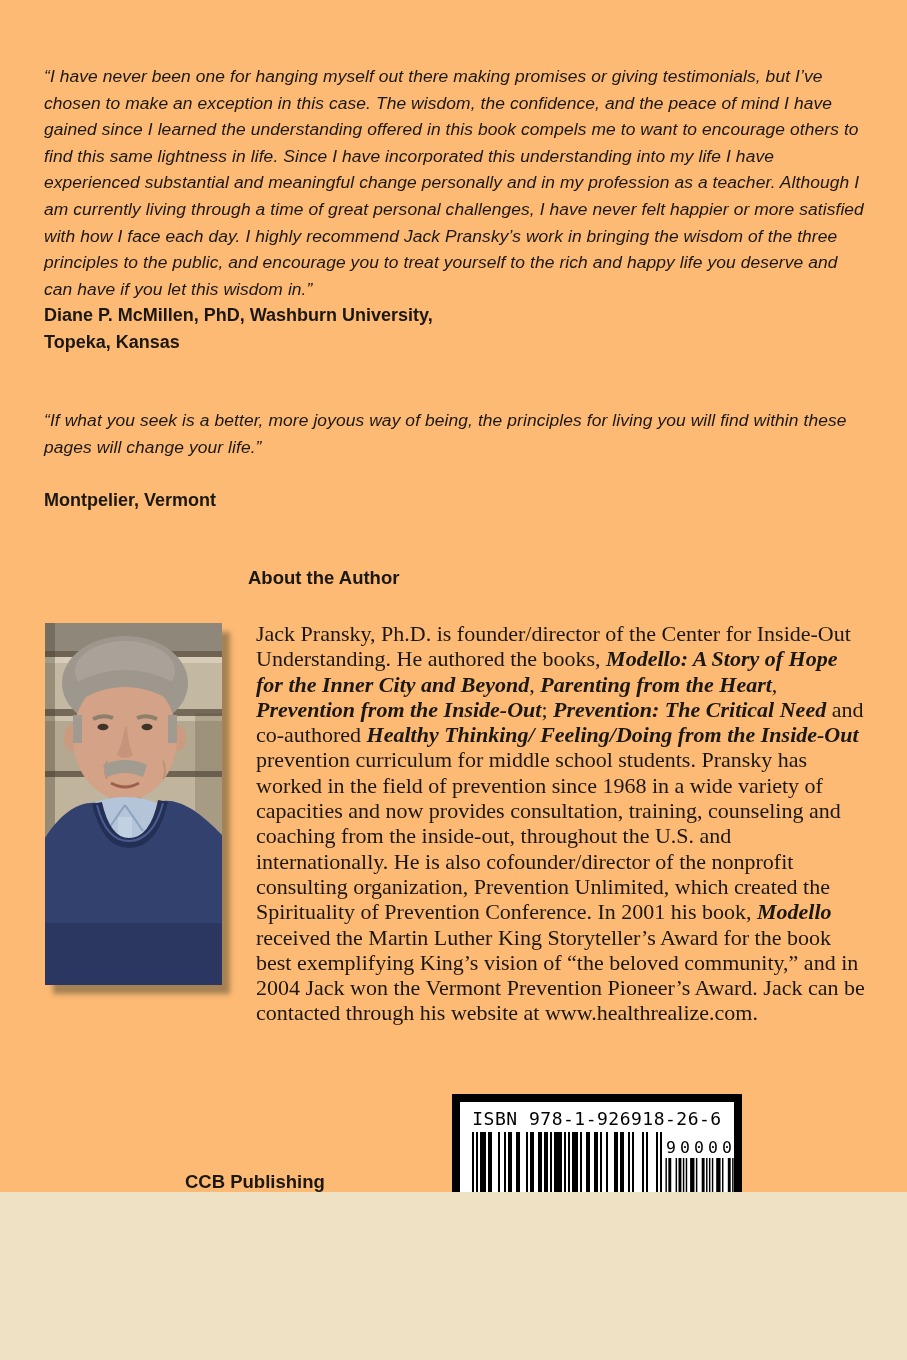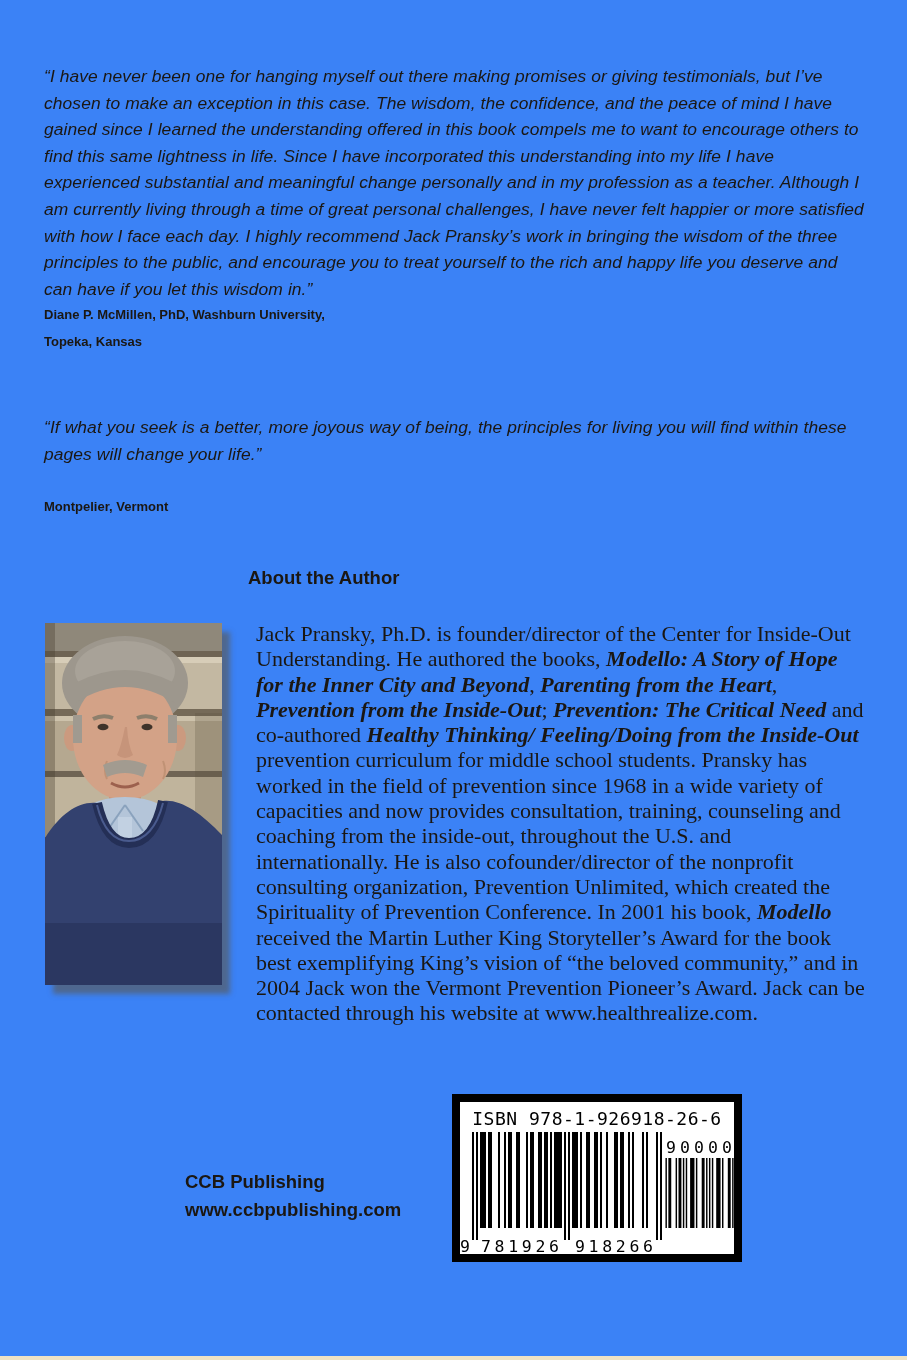--- a/index.html
+++ b/index.html
@@ -1,38 +1,38 @@
 <!DOCTYPE html>
 <html><head>
 <meta charset="utf-8">
 <style>
   html, body { margin: 0; padding: 0; background: #efe2c4; }
   .page {
     position: relative;
     width: 907px;
-    height: 1356px;
-    background: #3b82f6;
+    height: 1192px;
+    background: #fdba74;
     overflow: hidden;
     font-family: "Liberation Sans", sans-serif;
     color: #1b1712;
   }
   .testimonial { position: absolute; left: 44px; width: 824px; }
   .t1 { top: 63px; }
-  .t2 { top: 407px; margin-top: 7px; }
+  .t2 { top: 407px; }
   .quote {
     margin: 0;
     font-style: italic;
     font-size: 17.4px;
     line-height: 26.6px;
     letter-spacing: 0.1px;
   }
   .attrib {
     margin: 0;
     font-weight: bold;
-    font-size: 13px;
+    font-size: 18px;
     line-height: 26.6px;
   }
   .about-heading {
     position: absolute;
     left: 248px;
     top: 567px;
     margin: 0;
     font-size: 18.5px;
     font-weight: bold;
   }

